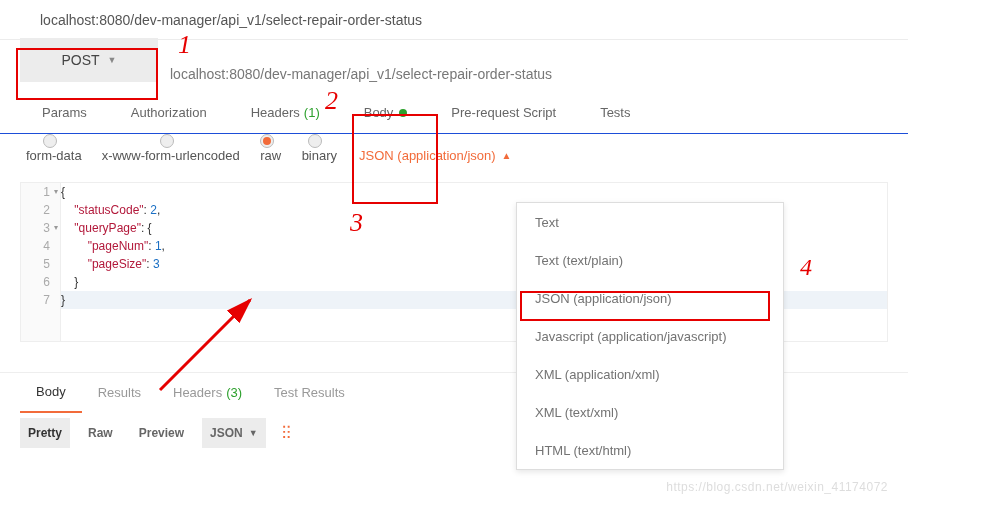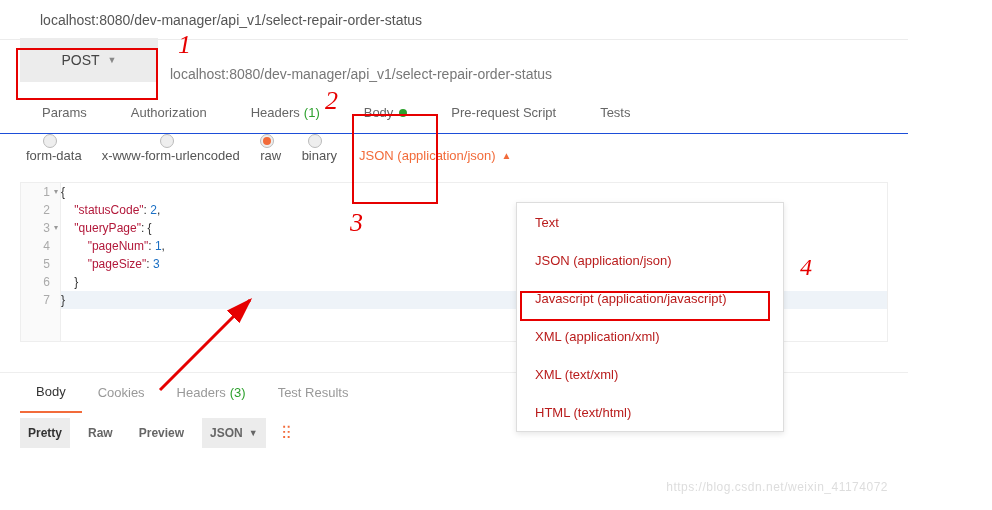--- a/index.html
+++ b/index.html
@@ -25,21 +25,21 @@
   
   .opts { display: flex; align-items: center; height: 42px; padding: 0 20px; gap: 0; }
   .radio-opt { display: flex; align-items: center; height: 42px; padding: 0 14px 0 6px; font-size: 13px; color: #555; flex-direction: column; }
   .radio { width: 14px; height: 14px; border-radius: 50%; border: 1px solid #bbb; background: #eee; margin-right: 8px; display: inline-flex; align-items: center; justify-content: center; }
   .radio.on::after { content: ""; width: 8px; height: 8px; border-radius: 50%; background: #f26b3a; }
   .type-select { display: flex; align-items: center; color: #f26b3a; margin-left: 8px; font-size: 13px; }
   .type-select .tri { margin-left: 6px; font-size: 10px; }
 
   
   .dropdown { position: absolute; left: 516px; top: 202px; width: 268px; background: #fff; border: 1px solid #ddd; box-shadow: 0 2px 6px rgba(0,0,0,0.1); z-index: 10; }
-  .dd-item { height: 38px; display: flex; align-items: center; padding: 0 18px; font-size: 13px; color: #b91c1c; }
+  .dd-item { height: 38px; display: flex; align-items: center; padding: 0 18px; font-size: 13px; color: #737373; }
 
   
   .editor { margin: 6px 20px 20px 20px; border: 1px solid #eee; height: 160px; display: flex; font-family: Menlo, Consolas, monospace; font-size: 12px; background: #fff; position: relative; }
   .gutter { width: 40px; background: #fafafa; border-right: 1px solid #eee; }
   .gutter .ln { height: 18px; line-height: 18px; text-align: right; padding-right: 10px; color: #aaa; position: relative; }
   .gutter .ln.fold::after { content: "▾"; position: absolute; right: 2px; font-size: 8px; color: #999; }
   .code { flex: 1; padding: 0; }
   .code-line { height: 18px; line-height: 18px; white-space: pre; }
   .code-line.hl { background: #eef3f8; }
   .str { color: #b2183a; }
@@ -149,41 +149,42 @@
         <div class="code-line"><span>    </span><span class="str">"queryPage"</span><span class="pun">: {</span></div>
         <div class="code-line"><span>        </span><span class="str">"pageNum"</span><span class="pun">: </span><span class="num">1</span><span class="pun">,</span></div>
         <div class="code-line"><span>        </span><span class="str">"pageSize"</span><span class="pun">: </span><span class="num">3</span></div>
         <div class="code-line"><span class="pun">    }</span></div>
         <div class="code-line hl"><span class="pun">}</span></div>
       </div>
   </div>
 
   <div class="resp-tabs">
     <div class="resp-tab active">Body</div>
-    <div class="resp-tab">Cookies</div>
+    <div class="resp-tab">Results</div>
     <div class="resp-tab">
       <span>Headers</span>
       <span class="count">(3)</span>
     </div>
     <div class="resp-tab">Test Results</div>
   </div>
 
   <div class="resp-toolbar">
     <div class="btn active">Pretty</div>
     <div class="btn" style="background:transparent">Raw</div>
     <div class="btn" style="background:transparent">Preview</div>
     <div class="btn json-btn">
       <span>JSON</span>
       <span class="tri">▼</span>
     </div>
     <span class="orange-bars">⫶⫶</span>
   </div>
 
   <div class="dropdown" id="dropdown">
       <div class="dd-item">Text</div>
+      <div class="dd-item">Text (text/plain)</div>
       <div class="dd-item">JSON (application/json)</div>
       <div class="dd-item">Javascript (application/javascript)</div>
       <div class="dd-item">XML (application/xml)</div>
       <div class="dd-item">XML (text/xml)</div>
       <div class="dd-item">HTML (text/html)</div>
     </div>
 
   <div class="anno-box anno1"></div>
   <div class="anno-box anno2"></div>
   <div class="anno-box anno3"></div>

